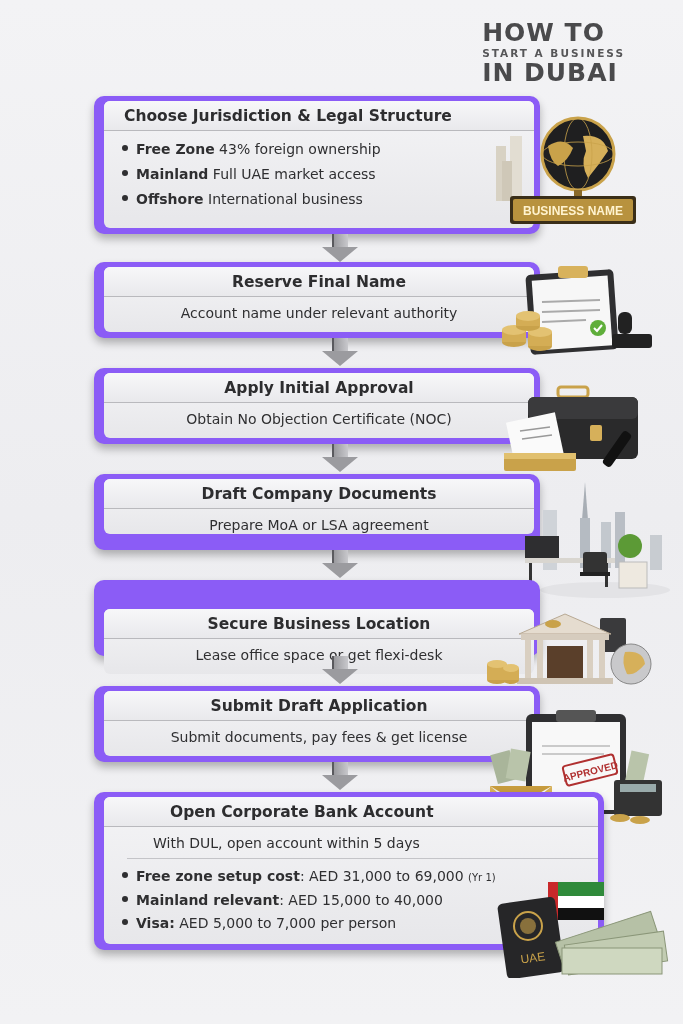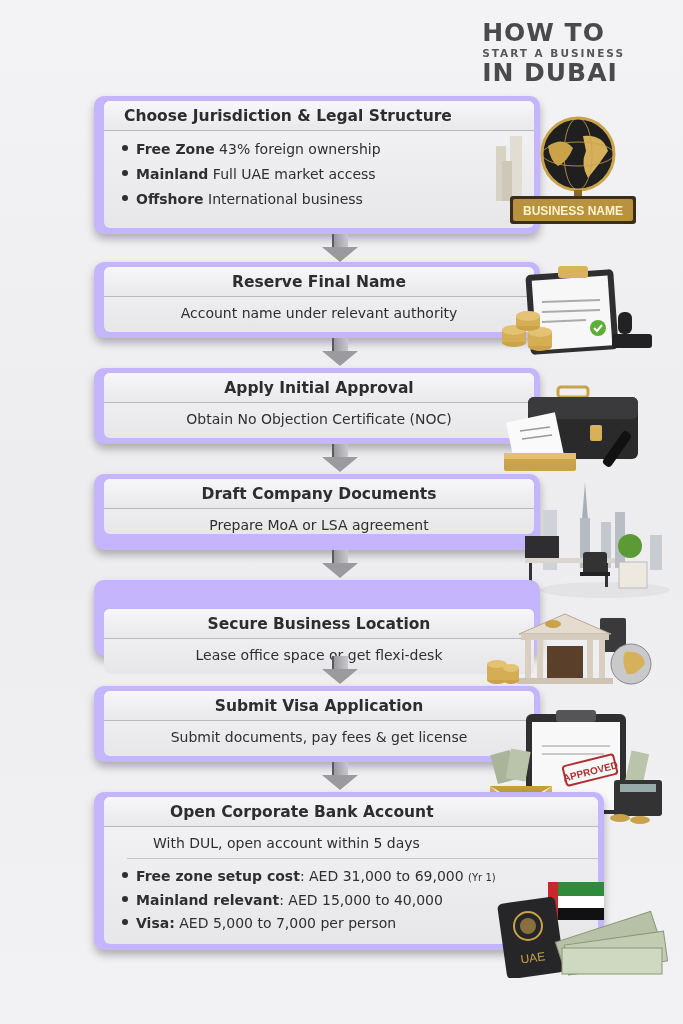--- a/index.html
+++ b/index.html
@@ -13,21 +13,21 @@
   .title-block {
     position: absolute; right: 58px; top: 20px; text-align: left;
     color: #4a4a4c;
   }
   .title-block .l1 { font-size: 25px; font-weight: bold; letter-spacing: 1px; line-height: 26px; }
   .title-block .l2 { font-size: 10.5px; font-weight: bold; letter-spacing: 2px; line-height: 14px; color: #565658; }
   .title-block .l3 { font-size: 25px; font-weight: bold; letter-spacing: 1px; line-height: 26px; }
 
   .card {
     position: absolute; left: 94px; width: 446px;
-    background: #c4b5fd;
+    background: #8b5cf6;
     border-radius: 10px;
     padding: 5px 6px 6px 10px;
     box-shadow: 0 5px 9px rgba(0,0,0,0.28);
   }
   .card-inner {
     background: linear-gradient(180deg, #f4f4f6 0%, #e7e7ea 100%);
     border-radius: 6px;
     overflow: hidden;
   }
   .card-head {
@@ -218,21 +218,21 @@
   </svg>
 </div>
 
 <div class="arrow" style="top:656px;">
     <div class="stem"></div>
     <div class="head"></div>
   </div>
 
 <div class="card" style="top:686px; height:76px;">
   <div class="card-inner" style="height:65px;">
-    <div class="card-head">Submit Visa Application</div>
+    <div class="card-head">Submit Draft Application</div>
     <div class="card-sub">Submit documents, pay fees &amp; get license</div>
   </div>
 </div>
 <div class="illus" style="left:480px; top:708px; width:200px; height:118px;">
   <svg width="200" height="118" viewBox="0 0 200 118">
     <rect x="46" y="6" width="100" height="100" rx="6" fill="#2f2f31"></rect>
     <rect x="52" y="14" width="88" height="88" fill="#f8f8f8"></rect>
     <rect x="76" y="2" width="40" height="12" rx="3" fill="#555"></rect>
     <line x1="62" y1="38" x2="130" y2="38" stroke="#bbb" stroke-width="1.5"></line>
     <line x1="62" y1="46" x2="124" y2="46" stroke="#bbb" stroke-width="1.5"></line>

